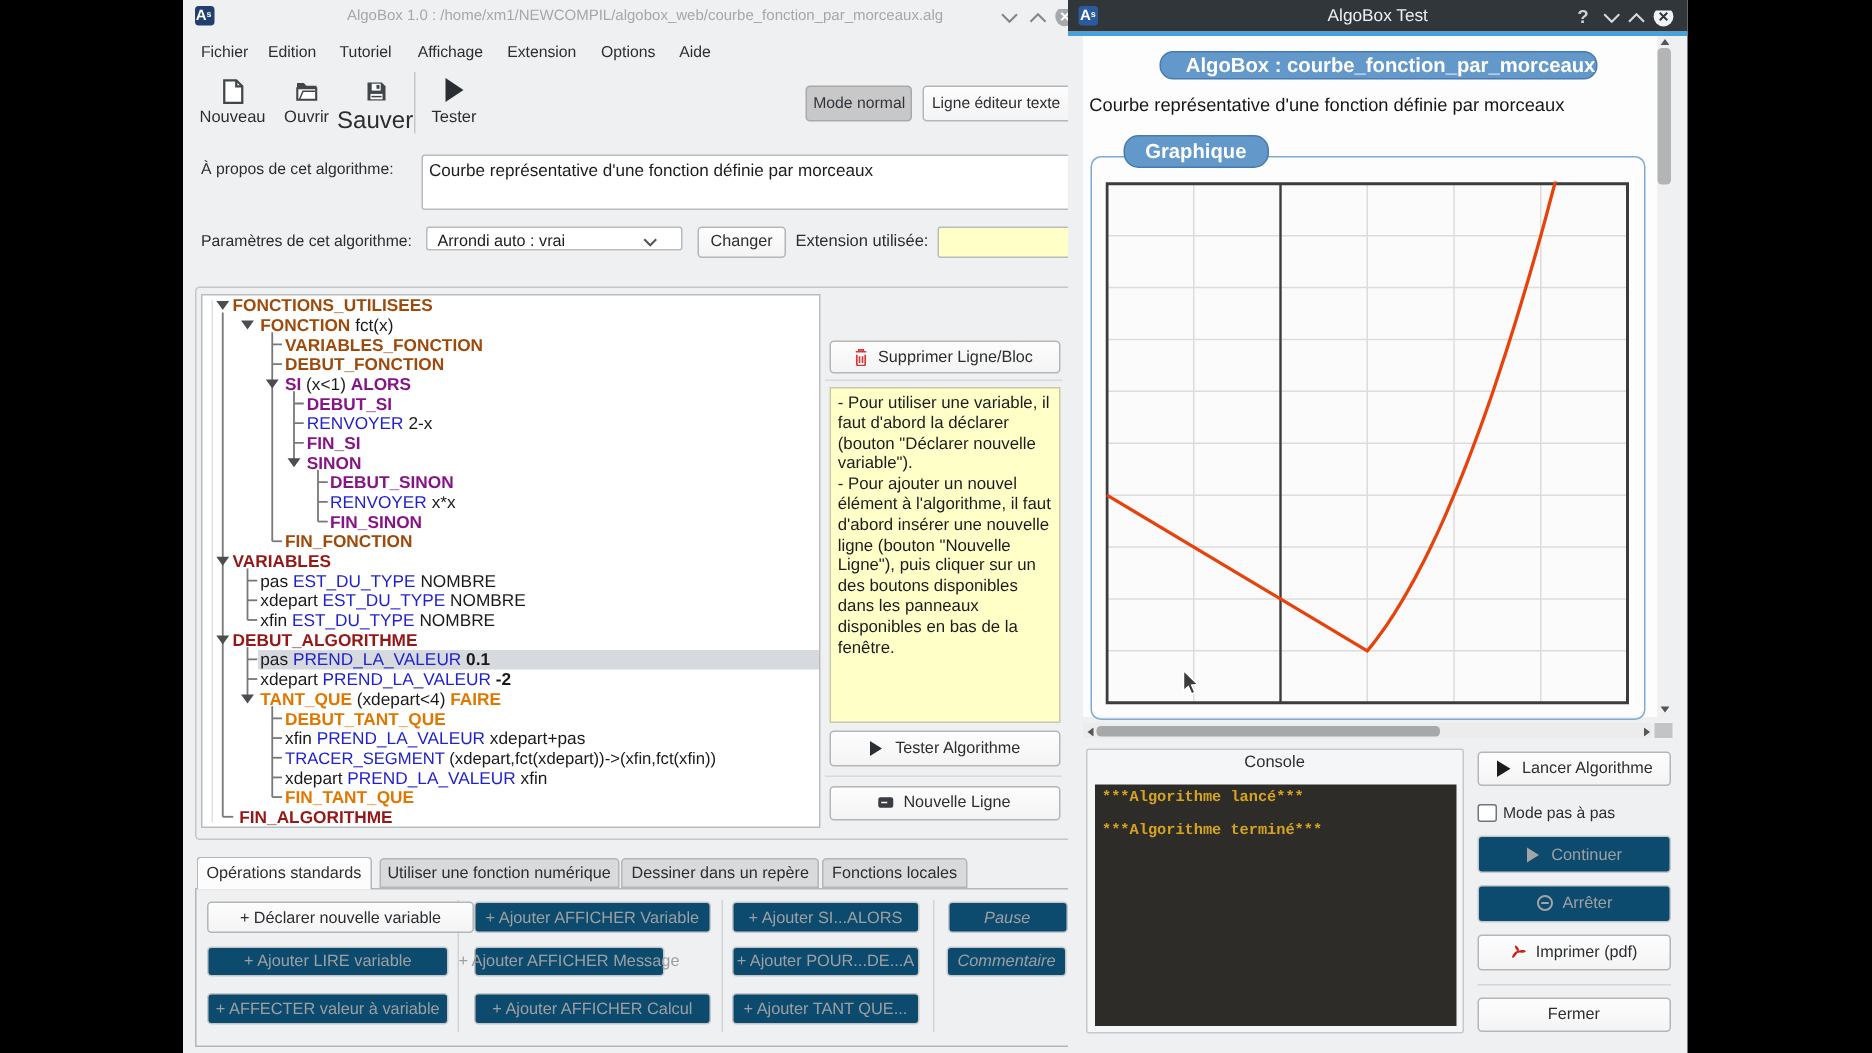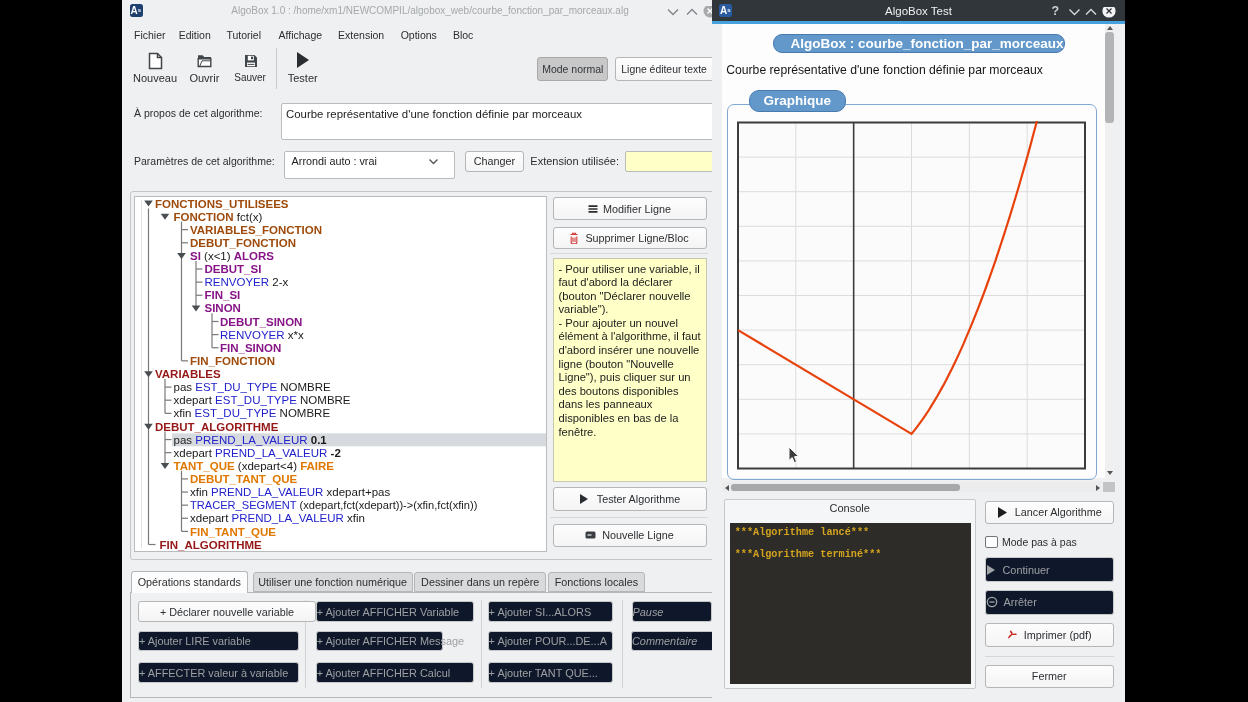--- a/index.html
+++ b/index.html
@@ -1,72 +1,72 @@
 <!DOCTYPE html>
 <html><head><meta charset="utf-8"><style>
 *{margin:0;padding:0;box-sizing:border-box}
 html,body{width:1248px;height:702px;background:#000;font-family:"Liberation Sans",sans-serif;overflow:hidden;position:relative}
 .abs{position:absolute}
 #mainwin{position:absolute;left:122px;top:0;width:590px;height:702px;background:#eff0f1;overflow:hidden}
 #testwin{position:absolute;left:712px;top:0;width:413px;height:702px;background:#eff0f1;overflow:hidden}
 .btn{position:absolute;background:linear-gradient(#fdfdfd,#f4f4f5);border:1px solid #b4b6b8;border-radius:3px;color:#2b2e31;font-size:10.8px;display:flex;align-items:center;justify-content:center;white-space:nowrap}
-.btnd{position:absolute;background:#0f172a;border:1px solid #c6c7c8;border-radius:3px;color:#9da0a2;font-size:10.9px;display:flex;align-items:center;justify-content:flex-start;white-space:nowrap}
+.btnd{position:absolute;background:#0c4a6e;border:1px solid #c6c7c8;border-radius:3px;color:#9da0a2;font-size:10.9px;display:flex;align-items:center;justify-content:center;white-space:nowrap}
 .lbl{position:absolute;font-size:10.5px;color:#2b2e31;white-space:nowrap}
 </style></head>
 <body>
 <div id="mainwin">
 
   <div class="abs" style="left:7.5px;top:4px;width:13px;height:12.5px;background:#1f3f6e;border-radius:2.5px;color:#fff;font-size:10px;font-weight:bold;line-height:12.5px;padding-left:1px">A<span style="font-size:6px;vertical-align:2px">s</span></div>
   <div class="abs" style="left:0;top:5px;width:616px;text-align:center;font-size:10px;color:#a4a8ab">AlgoBox 1.0 : /home/xm1/NEWCOMPIL/algobox_web/courbe_fonction_par_morceaux.alg</div>
   <svg class="abs" style="left:544px;top:6px" width="56" height="12" viewBox="0 0 56 12">
     <path d="M2 3.5 L7 8.5 L12 3.5" fill="none" stroke="#83878b" stroke-width="1.4"></path>
     <path d="M21 8.5 L26 3.5 L31 8.5" fill="none" stroke="#83878b" stroke-width="1.4"></path>
     <circle cx="44" cy="5" r="6.5" fill="#a6aaad"></circle>
     <path d="M41.5 2.5 L46.5 7.5 M46.5 2.5 L41.5 7.5" stroke="#fff" stroke-width="1.3"></path>
   </svg>
 
   <div class="lbl" style="left:12px;top:28.5px">Fichier</div>
   <div class="lbl" style="left:56.7px;top:28.5px">Edition</div>
   <div class="lbl" style="left:104.4px;top:28.5px">Tutoriel</div>
   <div class="lbl" style="left:156.5px;top:28.5px">Affichage</div>
   <div class="lbl" style="left:216.1px;top:28.5px">Extension</div>
   <div class="lbl" style="left:278.7px;top:28.5px">Options</div>
-  <div class="lbl" style="left:330.9px;top:28.5px">Bloc</div>
+  <div class="lbl" style="left:330.9px;top:28.5px">Aide</div>
 
   <svg class="abs" style="left:26px;top:51.5px" width="15" height="18" viewBox="0 0 15 18">
     <path d="M1.5 1.5 h8 l4 4 v11 h-12 z" fill="#fff" stroke="#41464b" stroke-width="1.5"></path>
     <path d="M9.5 1.5 v4 h4" fill="none" stroke="#41464b" stroke-width="1.5"></path>
   </svg>
   <div class="lbl" style="left:33px;top:72px;transform:translateX(-50%);font-size:11px">Nouveau</div>
   <svg class="abs" style="left:75px;top:53.5px" width="15" height="14" viewBox="0 0 15 14">
     <path d="M1 4.5 v-3.2 h4.6 l1.6 1.8 h6.8 v3 z" fill="#41464b"></path>
     <path d="M1.2 4.8 h12.6 v7.7 h-12.6 z" fill="#fff" stroke="#41464b" stroke-width="1.4"></path>
     <path d="M2.8 12 l2.2-5.2 h8" fill="none" stroke="#41464b" stroke-width="1"></path>
   </svg>
   <div class="lbl" style="left:82.4px;top:72px;transform:translateX(-50%);font-size:11px">Ouvrir</div>
   <svg class="abs" style="left:121.5px;top:53.5px" width="14" height="14" viewBox="0 0 14 14">
     <path d="M1 1 h9.5 l2.5 2.5 v9.5 h-12 z" fill="#41464b"></path>
     <rect x="3.8" y="1.8" width="6" height="4.6" fill="#fff"></rect>
     <rect x="7" y="2.6" width="2" height="2.6" fill="#41464b"></rect>
     <rect x="3" y="8.6" width="8" height="3.6" fill="#fff"></rect>
     <path d="M3.6 10.4 h6.8" stroke="#41464b" stroke-width="1"></path>
   </svg>
-  <div class="lbl" style="left:128.1px;top:72px;transform:translateX(-50%);font-size:10px">Sauver</div>
+  <div class="lbl" style="left:128.1px;top:72px;transform:translateX(-50%);font-size:16px">Sauver</div>
   <div class="abs" style="left:153.5px;top:48px;width:1px;height:41px;background:#c6c8ca"></div>
   <svg class="abs" style="left:173px;top:51px" width="16" height="18" viewBox="0 0 16 18">
       <path d="M2 1 L14 9 L2 17 z" fill="#2a2e32"></path>
     </svg>
   <div class="lbl" style="left:180.7px;top:72px;transform:translateX(-50%);font-size:11px">Tester</div>
   <div class="abs" style="left:415.3px;top:57px;width:71px;height:24px;background:#c8c8c8;border:1px solid #a7a9ab;border-radius:3px;font-size:10.5px;color:#30343a;text-align:center;line-height:22px;white-space:nowrap">Mode normal</div>
   <div class="btn" style="left:493.3px;top:57px;width:120px;height:24px;justify-content:flex-start;padding-left:5px;font-size:10.4px">Ligne éditeur texte</div>
 
   <div class="lbl" style="left:12px;top:107px">À propos de cet algorithme:</div>
   <div class="abs" style="left:159px;top:102.5px;width:437px;height:37.7px;background:#fff;border:1px solid #b9bbbd;border-radius:2px;font-size:11.4px;color:#1c1c1c;padding:4px 0 0 4px;white-space:nowrap">Courbe représentative d'une fonction définie par morceaux</div>
   <div class="lbl" style="left:12px;top:155px">Paramètres de cet algorithme:</div>
-  <div class="abs" style="left:161.6px;top:151px;width:171.7px;height:28px;background:#fff;border:1px solid #b9bbbd;border-radius:2px;font-size:10.8px;color:#1c1c1c;padding:3px 0 0 7px;white-space:nowrap">Arrondi auto : vrai</div>
+  <div class="abs" style="left:161.6px;top:151px;width:171.7px;height:16px;background:#fff;border:1px solid #b9bbbd;border-radius:2px;font-size:10.8px;color:#1c1c1c;padding:3px 0 0 7px;white-space:nowrap">Arrondi auto : vrai</div>
   <svg class="abs" style="left:306px;top:158px" width="11" height="7" viewBox="0 0 11 7">
       <path d="M1.5 1.5 L5.5 5.5 L9.5 1.5" fill="none" stroke="#555" stroke-width="1.4"></path>
     </svg>
   <div class="btn" style="left:342.8px;top:151px;width:59.3px;height:20.5px">Changer</div>
   <div class="lbl" style="left:408.3px;top:155px;font-size:11px">Extension utilisée:</div>
   <div class="abs" style="left:503px;top:151px;width:95px;height:20.5px;background:#ffffc8;border:1px solid #b9bbbd;border-radius:2px"></div>
 
   <div class="abs" style="left:8px;top:191px;width:600px;height:369px;border:1px solid #c4c6c8;border-radius:3px"></div>
   <div class="abs" style="left:12px;top:196px;width:413px;height:356px;background:#fff;border:1px solid #b9bbbd"></div>
   <svg id="treesvg" class="abs" style="left:12px;top:196px" width="413" height="356" viewBox="0 0 413 356">
@@ -128,23 +128,20 @@
       <line x1="47.5" y1="309.15999999999997" x2="54" y2="309.15999999999997" stroke="#787878" stroke-width="1.2"></line>
       <text x="56" y="313.26" font-size="11.1" font-family="Liberation Sans"><tspan fill="#2222cc">TRACER_SEGMENT </tspan><tspan fill="#1a1a1a">(xdepart,fct(xdepart))-&gt;(xfin,fct(xfin))</tspan></text>
       <line x1="47.5" y1="322.28" x2="54" y2="322.28" stroke="#787878" stroke-width="1.2"></line>
       <text x="56" y="326.38" font-size="11.5" font-family="Liberation Sans"><tspan fill="#1a1a1a">xdepart </tspan><tspan fill="#2222cc">PREND_LA_VALEUR </tspan><tspan fill="#1a1a1a">xfin</tspan></text>
       <line x1="47.5" y1="335.4" x2="54" y2="335.4" stroke="#787878" stroke-width="1.2"></line>
       <text x="56" y="339.5" font-size="11.5" font-family="Liberation Sans"><tspan fill="#e07800" font-weight="bold">FIN_TANT_QUE</tspan></text>
       <line x1="14.5" y1="348.52" x2="21.5" y2="348.52" stroke="#787878" stroke-width="1.2"></line>
       <text x="25.5" y="352.62" font-size="11.5" font-family="Liberation Sans"><tspan fill="#951717" font-weight="bold">FIN_ALGORITHME</tspan></text>
     </svg>
 
-  <div class="btn" style="left:430.5px;top:197px;width:154px;height:23px"><svg width="10" height="8" viewBox="0 0 10 8" style="margin-right:5px">
-        <path d="M0.5 1.2 h9 M0.5 4 h9 M0.5 6.8 h9" stroke="#2b2b2b" stroke-width="1.7"></path>
-      </svg>Modifier Ligne</div>
   <div class="btn" style="left:430.5px;top:227px;width:154px;height:21.5px">
     <svg width="8" height="12" viewBox="0 0 8 12" style="margin-right:7px">
         <path d="M0.5 2.5 h7 M2.5 2.5 v-1.3 h3 v1.3 M1.2 4.5 v6.2 a1 1 0 0 0 1 1 h3.6 a1 1 0 0 0 1-1 v-6.2 M3 5.5 v4.5 M5 5.5 v4.5" fill="none" stroke="#d33a3a" stroke-width="1.1"></path>
       </svg>
     Supprimer Ligne/Bloc</div>
   <div class="abs" style="left:428px;top:252.5px;width:158px;height:1px;background:#d8d9da"></div>
   <div class="abs" style="left:430.5px;top:258px;width:154px;height:224px;background:#ffffc8;border:1px solid #c8c8b0;font-size:11.2px;color:#1c1c1c;padding:3.5px 2px 0 5px;line-height:13.6px;white-space:nowrap">- Pour utiliser une variable, il<br>faut d'abord la déclarer<br>(bouton "Déclarer nouvelle<br>variable").<br>- Pour ajouter un nouvel<br>élément à l'algorithme, il faut<br>d'abord insérer une nouvelle<br>ligne (bouton "Nouvelle<br>Ligne"), puis cliquer sur un<br>des boutons disponibles<br>dans les panneaux<br>disponibles en bas de la<br>fenêtre.</div>
   <div class="btn" style="left:430.5px;top:487px;width:154px;height:23.5px"><svg width="10" height="12" viewBox="0 0 10 12" style="margin-right:8px">
         <path d="M1 1 L9 6 L1 11 z" fill="#2a2e32"></path>
       </svg>Tester Algorithme</div>
@@ -163,21 +160,21 @@
   <div class="abs" style="left:182.6px;top:600px;width:1px;height:88px;background:#d2d3d4;z-index:3"></div>
   <div class="abs" style="left:359.4px;top:600px;width:1px;height:88px;background:#d2d3d4;z-index:3"></div>
   <div class="abs" style="left:500.3px;top:600px;width:1px;height:88px;background:#d2d3d4;z-index:3"></div>
   <div class="btn" style="left:16px;top:601px;width:178px;height:21px;z-index:3">+ Déclarer nouvelle variable</div>
   <div class="btnd" style="left:193.8px;top:601px;width:158.2px;height:21px;z-index:3">+ Ajouter AFFICHER Variable</div>
   <div class="btnd" style="left:365.6px;top:601px;width:125.4px;height:21px;z-index:3">+ Ajouter SI...ALORS</div>
   <div class="btnd" style="left:509.5px;top:601px;width:80px;height:21px;z-index:3;font-style:italic">Pause</div>
   <div class="btnd" style="left:16px;top:630.5px;width:161px;height:20px;z-index:3">+ Ajouter LIRE variable</div>
   <div class="btnd" style="left:193.8px;top:630.5px;width:127px;height:20px;z-index:3">+ Ajouter AFFICHER Message</div>
   <div class="btnd" style="left:365.6px;top:630.5px;width:125.4px;height:20px;z-index:3">+ Ajouter POUR...DE...A</div>
-  <div class="btnd" style="left:509px;top:630.5px;width:99px;height:20px;z-index:3;font-style:italic">Commentaire</div>
+  <div class="btnd" style="left:509px;top:630.5px;width:80px;height:20px;z-index:3;font-style:italic">Commentaire</div>
   <div class="btnd" style="left:16px;top:662px;width:161px;height:21px;z-index:3">+ AFFECTER valeur à variable</div>
   <div class="btnd" style="left:193.8px;top:662px;width:158.2px;height:21px;z-index:3">+ Ajouter AFFICHER Calcul</div>
   <div class="btnd" style="left:365.6px;top:662px;width:125.4px;height:21px;z-index:3">+ Ajouter TANT QUE...</div>
 </div>
 <div id="testwin">
   <div class="abs" style="left:0;top:0;width:413px;height:21px;background:#31363b"></div>
   <div class="abs" style="left:7px;top:4px;width:13px;height:13px;background:#2a5b9e;border-radius:2.5px;color:#fff;font-size:10px;font-weight:bold;line-height:13px;padding-left:1px">A<span style="font-size:6px;vertical-align:2px">s</span></div>
   <div class="abs" style="left:0;top:4.5px;width:413px;text-align:center;font-size:11.5px;color:#eef0f1">AlgoBox Test</div>
   <div class="abs" style="left:339.5px;top:3.5px;font-size:12.5px;color:#cdd1d4;font-weight:bold">?</div>
   <svg class="abs" style="left:356px;top:7px" width="50" height="14" viewBox="0 0 50 14">

